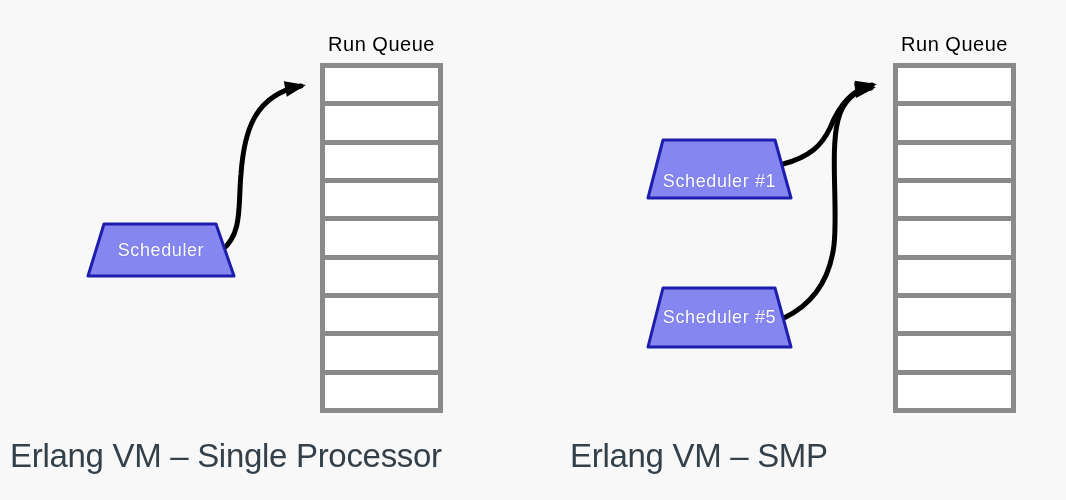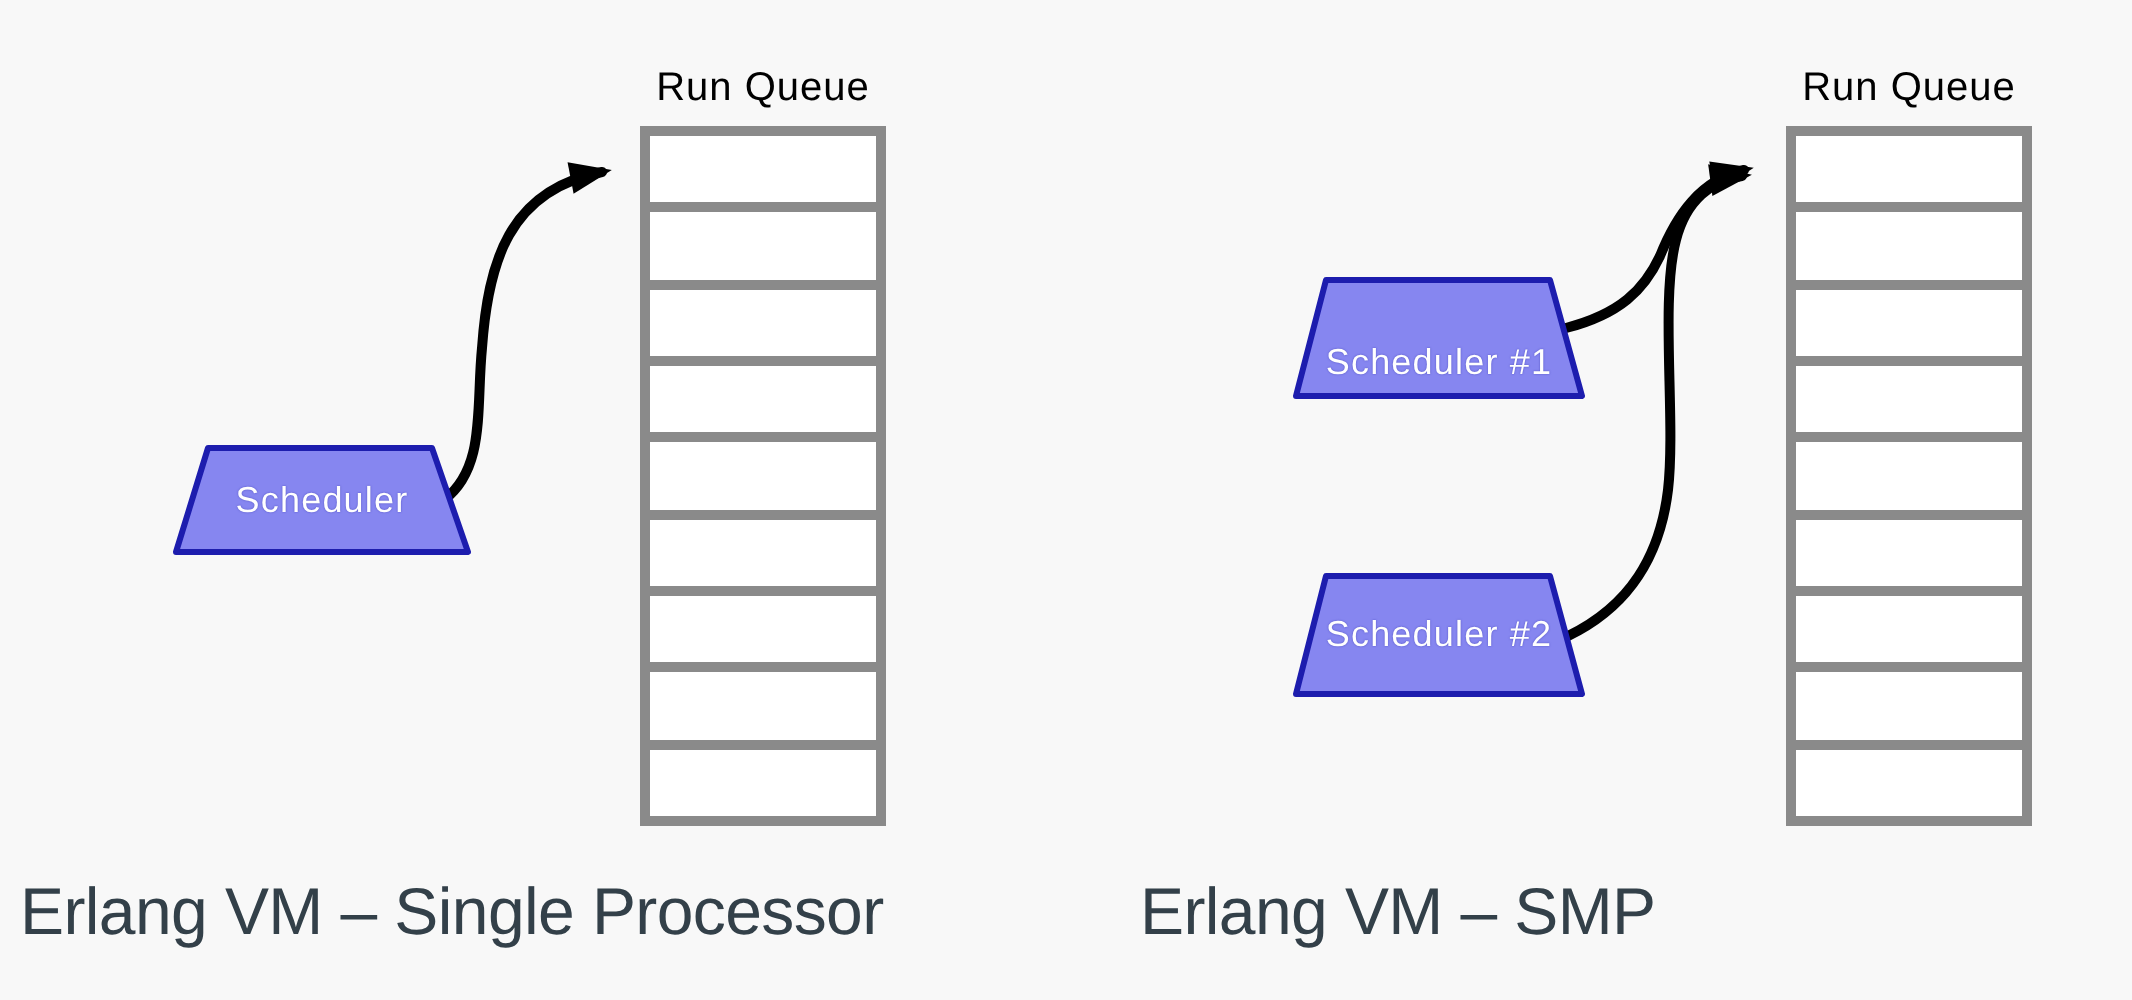--- a/index.html
+++ b/index.html
@@ -130,16 +130,16 @@
       <div class="queue-cell"></div>
       <div class="queue-cell"></div>
       <div class="queue-cell"></div>
       <div class="queue-cell"></div>
       <div class="queue-cell"></div>
       <div class="queue-cell"></div>
       <div class="queue-cell"></div>
       <div class="queue-cell"></div>
     </div>
   <div class="scheduler-label scheduler-label-s1">Scheduler #1</div>
-  <div class="scheduler-label scheduler-label-s2">Scheduler #2</div>
+  <div class="scheduler-label scheduler-label-s2">Scheduler #5</div>
   <div class="caption caption-right">Erlang VM – SMP</div>
 
 </div>
 
 </body></html>

